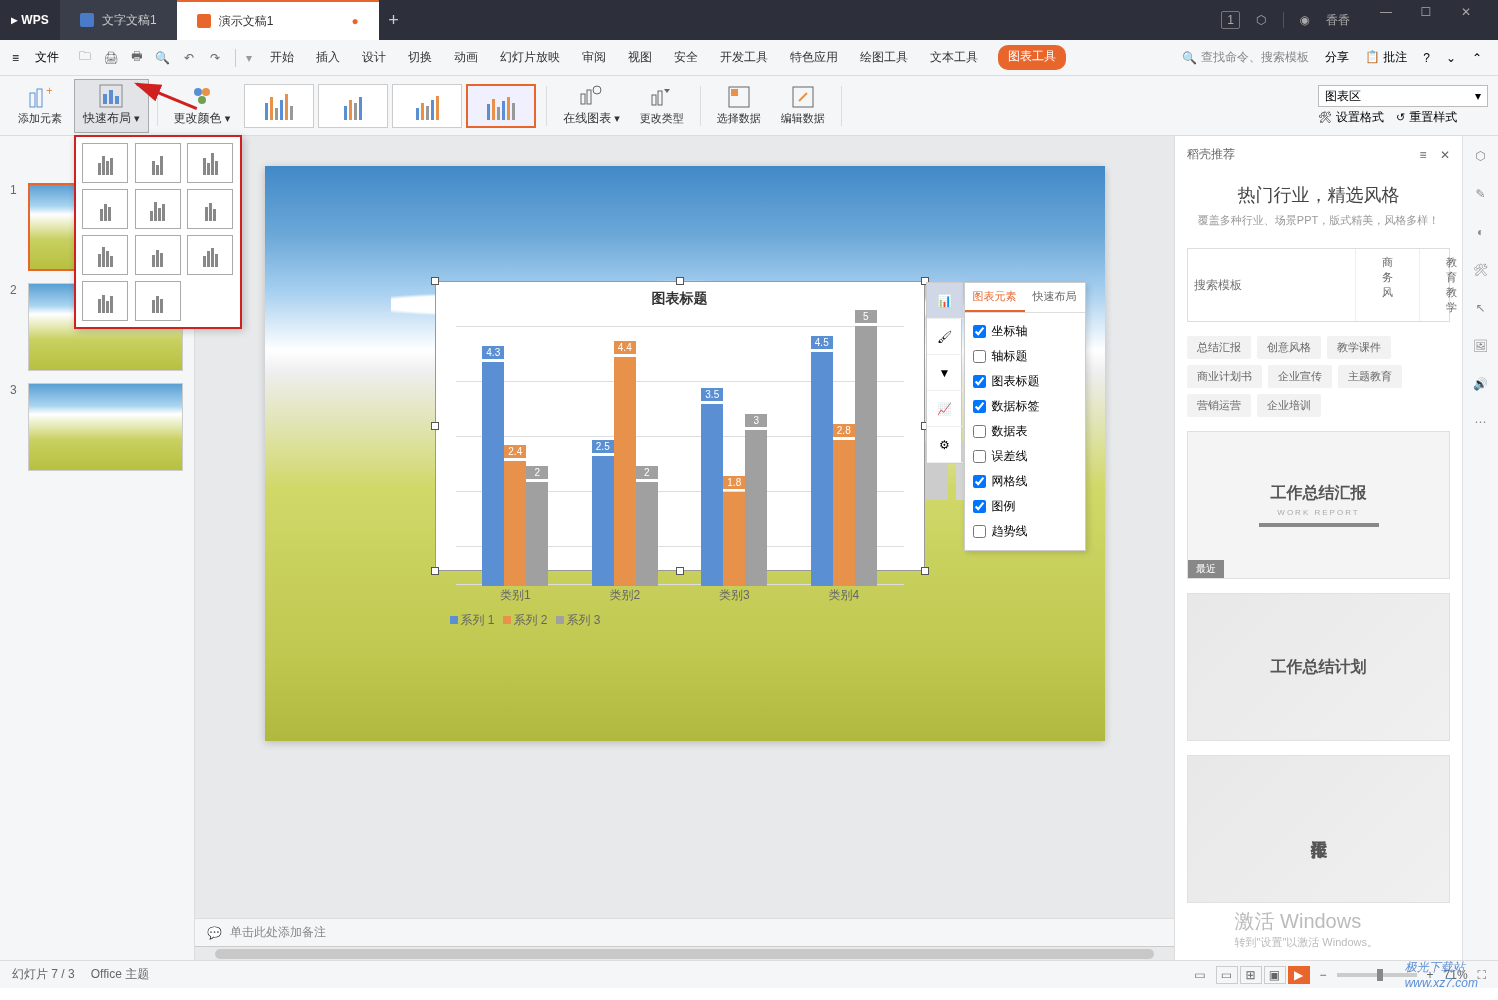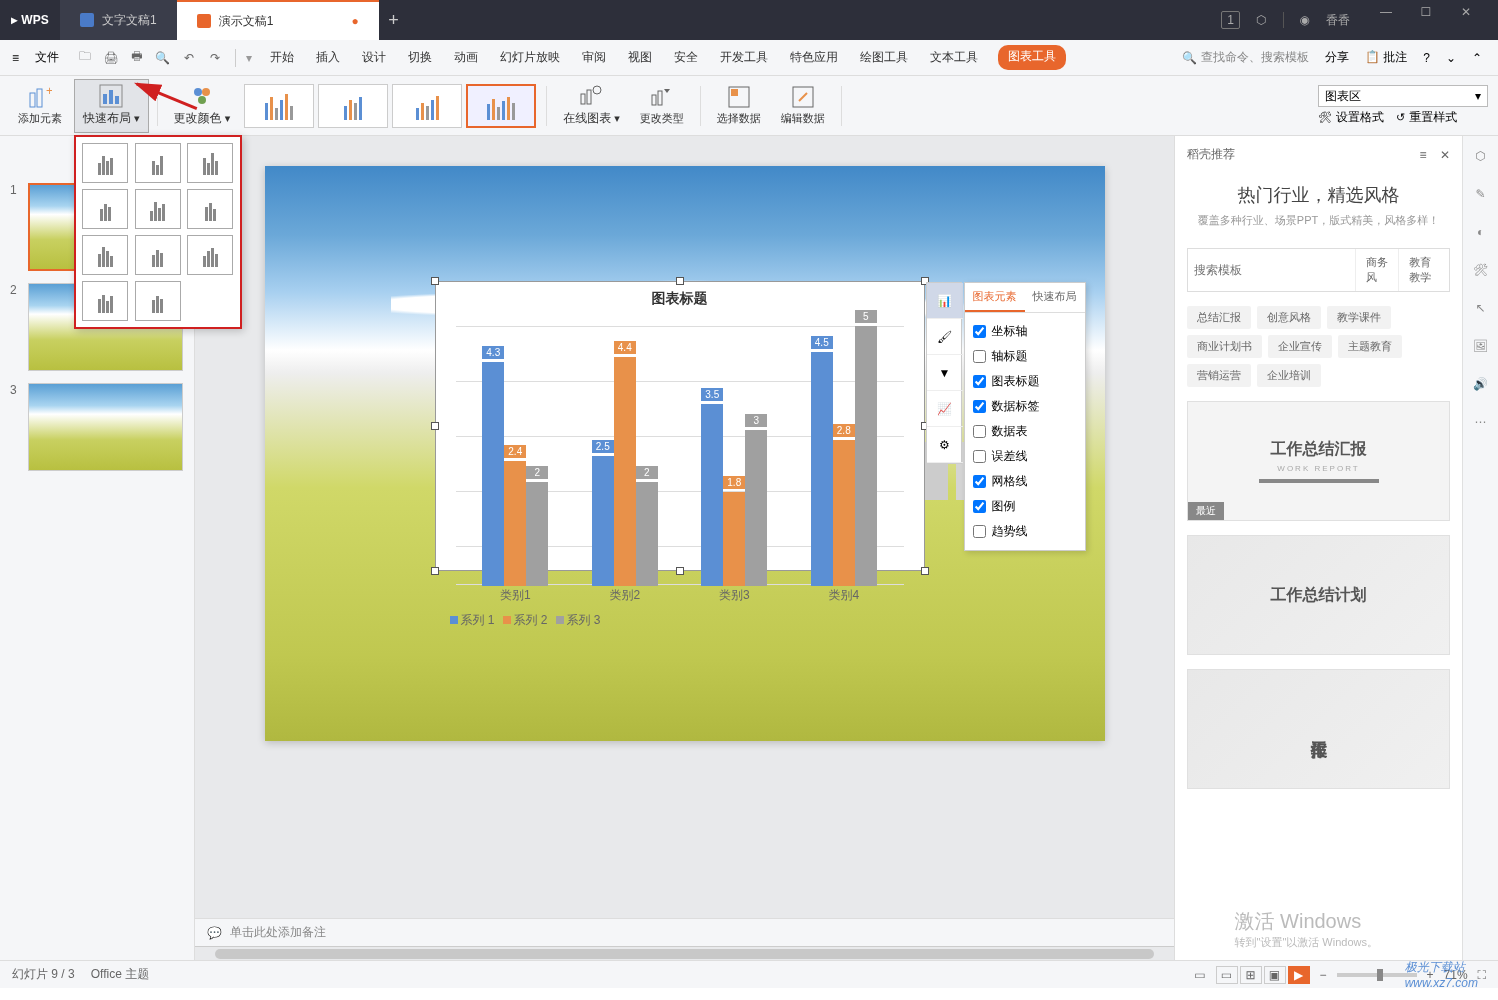--- a/index.html
+++ b/index.html
@@ -86,25 +86,25 @@
 .ld-bar{width:3px;background:#888}
 .red-arrow{position:absolute;top:78px;left:125px;z-index:101;transform:rotate(45deg)}
 .right-panel{width:288px;background:#fff;border-left:1px solid #ddd;overflow-y:auto}
 .rp-header{padding:10px 12px;display:flex;justify-content:space-between;align-items:center;color:#666}
 .rp-close{cursor:pointer}
 .rp-hero{text-align:center;padding:10px}
 .rp-hero-title{font-size:18px;font-weight:normal;color:#444;margin-bottom:6px}
 .rp-hero-sub{font-size:11px;color:#999}
 .rp-search{margin:10px 12px;display:flex;border:1px solid #ddd}
 .rp-search input{flex:1;border:none;padding:6px;outline:none}
-.rp-search-btn{padding:6px 10px;font-size:11px;color:#666;border-left:1px solid #eee;cursor:pointer}
+.rp-search-btn{padding:6px 26px;font-size:11px;color:#666;border-left:1px solid #eee;cursor:pointer}
 .rp-tags{display:flex;flex-wrap:wrap;gap:6px;padding:4px 12px}
 .rp-tag{background:#f2f2f2;padding:4px 10px;font-size:11px;color:#666;cursor:pointer;border-radius:2px}
 .rp-templates{padding:10px 12px;display:flex;flex-direction:column;gap:14px}
-.rp-template{height:120px;background:#f4f4f4;border:1px solid #e0e0e0;cursor:pointer;display:flex;align-items:center;justify-content:center;flex-direction:column;color:#888;position:relative}
+.rp-template{height:148px;background:#f4f4f4;border:1px solid #e0e0e0;cursor:pointer;display:flex;align-items:center;justify-content:center;flex-direction:column;color:#888;position:relative}
 .rp-tpl-title{font-size:16px;font-weight:bold;color:#555}
 .recent-badge{position:absolute;bottom:0;left:0;background:#888;color:#fff;padding:2px 8px;font-size:10px}
 .rp-tpl2{background:linear-gradient(135deg,#e8e8e8,#f0f0f0);display:flex;align-items:center;justify-content:center}
 .far-right{width:36px;background:#f5f6f8;border-left:1px solid #e0e0e0;display:flex;flex-direction:column;align-items:center;padding-top:10px;gap:18px}
 .fr-btn{width:20px;height:20px;cursor:pointer;color:#888;display:flex;align-items:center;justify-content:center}
 .notes-bar{height:28px;background:#f5f6f8;border-top:1px solid #ddd;display:flex;align-items:center;padding:0 12px;gap:8px;color:#888;font-size:11px}
 .statusbar{height:28px;background:#f5f6f8;border-top:1px solid #ddd;display:flex;align-items:center;padding:0 12px;gap:16px;font-size:11px;color:#666}
 .statusbar-right{margin-left:auto;display:flex;align-items:center;gap:10px}
 .view-btns{display:flex;gap:2px}
 .vb{width:22px;height:18px;border:1px solid #ccc;cursor:pointer;display:flex;align-items:center;justify-content:center}
@@ -625,21 +625,21 @@
     <div class="fr-btn">◐</div>
     <div class="fr-btn">🛠</div>
     <div class="fr-btn">↖</div>
     <div class="fr-btn">🖼</div>
     <div class="fr-btn">🔊</div>
     <div class="fr-btn">⋯</div>
   </div>
 </div>
 
 <div class="statusbar">
-  <span>幻灯片 9 / 3</span>
+  <span>幻灯片 7 / 3</span>
   <span>Office 主题</span>
   <div class="statusbar-right">
     <span>▭</span>
     <div class="view-btns">
       <div class="vb">▭</div>
       <div class="vb">⊞</div>
       <div class="vb">▣</div>
       <div class="vb play">▶</div>
     </div>
     <span>−</span>

